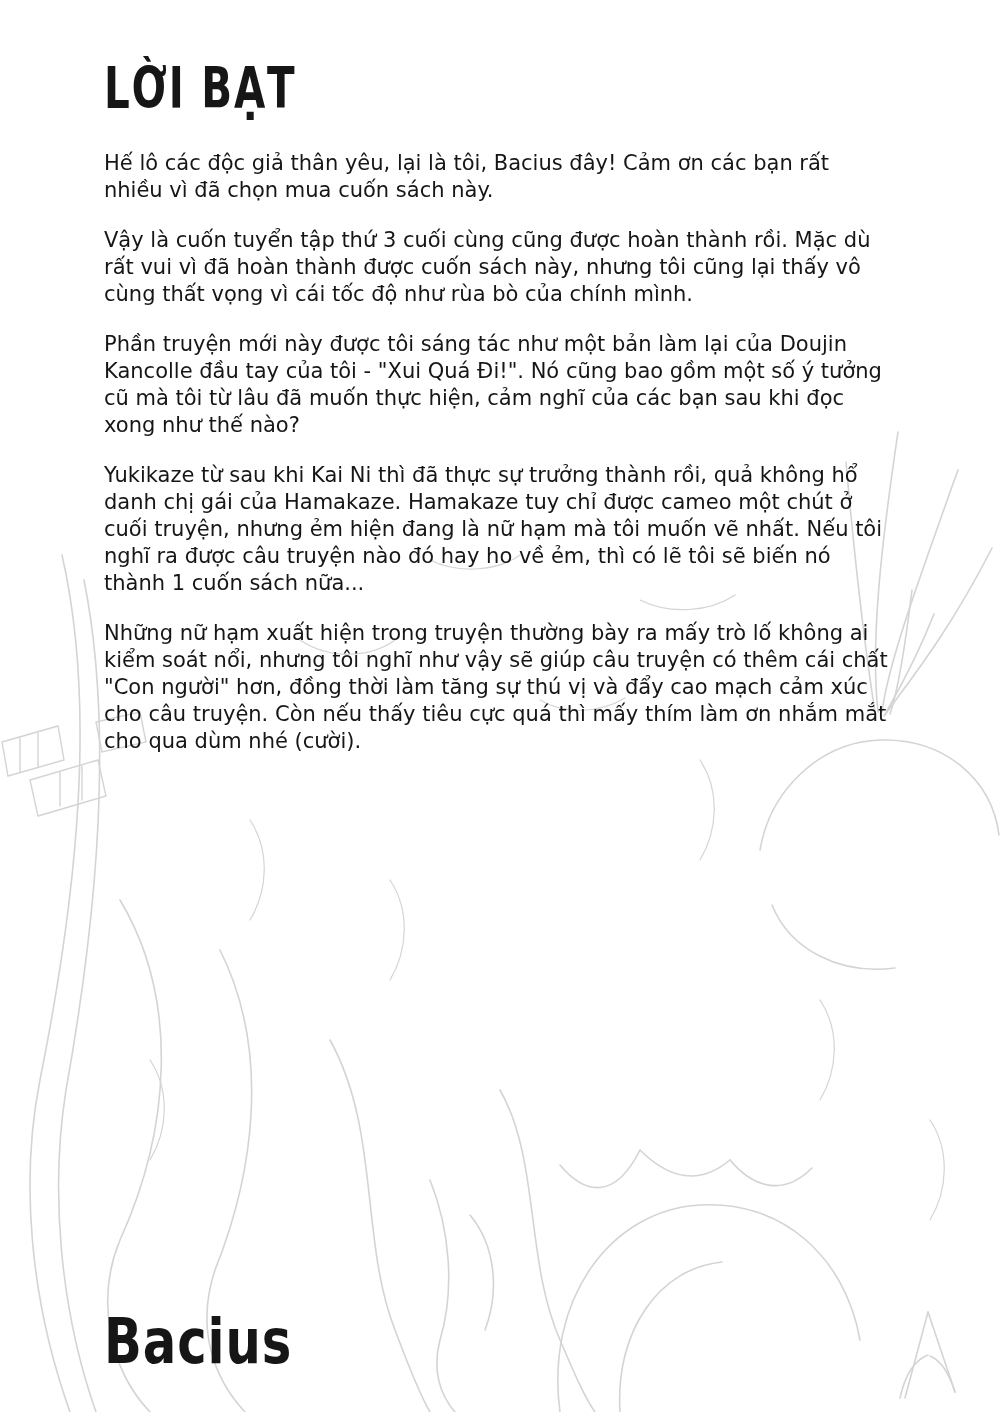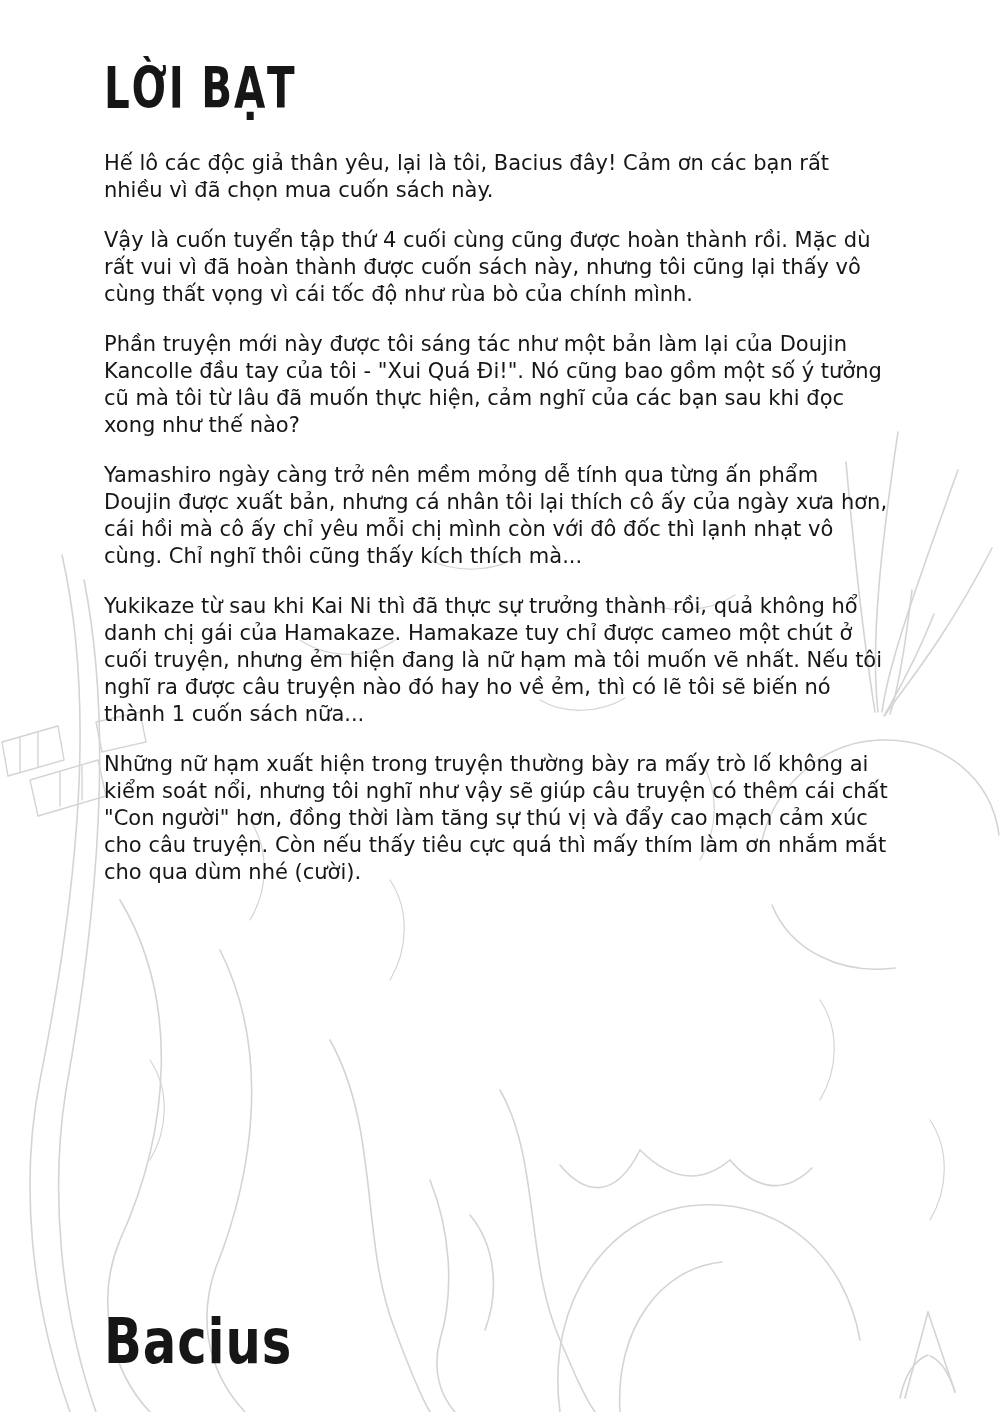--- a/index.html
+++ b/index.html
@@ -124,21 +124,20 @@
     <path d="M390,880 C410,910 408,950 390,980" stroke-width="1.2"></path>
     <path d="M820,1000 C840,1030 838,1070 820,1100" stroke-width="1.2"></path>
     <path d="M150,1060 C170,1090 168,1130 150,1160" stroke-width="1.2"></path>
     <path d="M930,1120 C950,1150 948,1190 930,1220" stroke-width="1.2"></path>
   </svg>
 
   <div class="content">
     <h1 class="title">LỜI BẠT</h1>
 
     <p class="body-par">Hế lô các độc giả thân yêu, lại là tôi, Bacius đây! Cảm ơn các bạn rất nhiều vì đã chọn mua cuốn sách này.</p>
-    <p class="body-par">Vậy là cuốn tuyển tập thứ 4 cuối cùng cũng được hoàn thành rồi.  Mặc dù rất vui vì đã hoàn thành được cuốn sách này, nhưng tôi cũng lại thấy vô cùng thất vọng vì cái tốc độ như rùa bò của chính mình.</p>
+    <p class="body-par">Vậy là cuốn tuyển tập thứ 3 cuối cùng cũng được hoàn thành rồi.  Mặc dù rất vui vì đã hoàn thành được cuốn sách này, nhưng tôi cũng lại thấy vô cùng thất vọng vì cái tốc độ như rùa bò của chính mình.</p>
     <p class="body-par">Phần truyện mới này được tôi sáng tác như một bản làm lại của Doujin Kancolle đầu tay của tôi - "Xui Quá Đi!". Nó cũng bao gồm một số ý tưởng cũ mà tôi từ lâu đã muốn thực hiện, cảm nghĩ của các bạn sau khi đọc xong như thế nào?</p>
-    <p class="body-par">Yamashiro ngày càng trở nên mềm mỏng dễ tính qua từng ấn phẩm Doujin được xuất bản, nhưng cá nhân tôi lại thích cô ấy của ngày xưa hơn, cái hồi mà cô ấy chỉ yêu mỗi chị mình còn với đô đốc thì lạnh nhạt vô cùng. Chỉ nghĩ thôi cũng thấy kích thích mà...</p>
     <p class="body-par">Yukikaze từ sau khi Kai Ni thì đã thực sự trưởng thành rồi, quả không hổ danh chị gái của Hamakaze. Hamakaze tuy chỉ được cameo một chút ở cuối truyện, nhưng ẻm hiện đang là nữ hạm mà tôi muốn vẽ nhất. Nếu tôi nghĩ ra được câu truyện nào đó hay ho về ẻm, thì có lẽ tôi sẽ biến nó thành 1 cuốn sách nữa...</p>
     <p class="body-par">Những nữ hạm xuất hiện trong truyện thường bày ra mấy trò lố không ai kiểm soát nổi, nhưng tôi nghĩ như vậy sẽ giúp câu truyện có thêm cái chất "Con người" hơn, đồng thời làm tăng sự thú vị và đẩy cao mạch cảm xúc cho câu truyện.  Còn nếu thấy tiêu cực quá thì mấy thím làm ơn nhắm mắt cho qua dùm nhé (cười).</p>
   </div>
 
   <div class="signature">Bacius</div>
 </div>
 
 </body></html>

